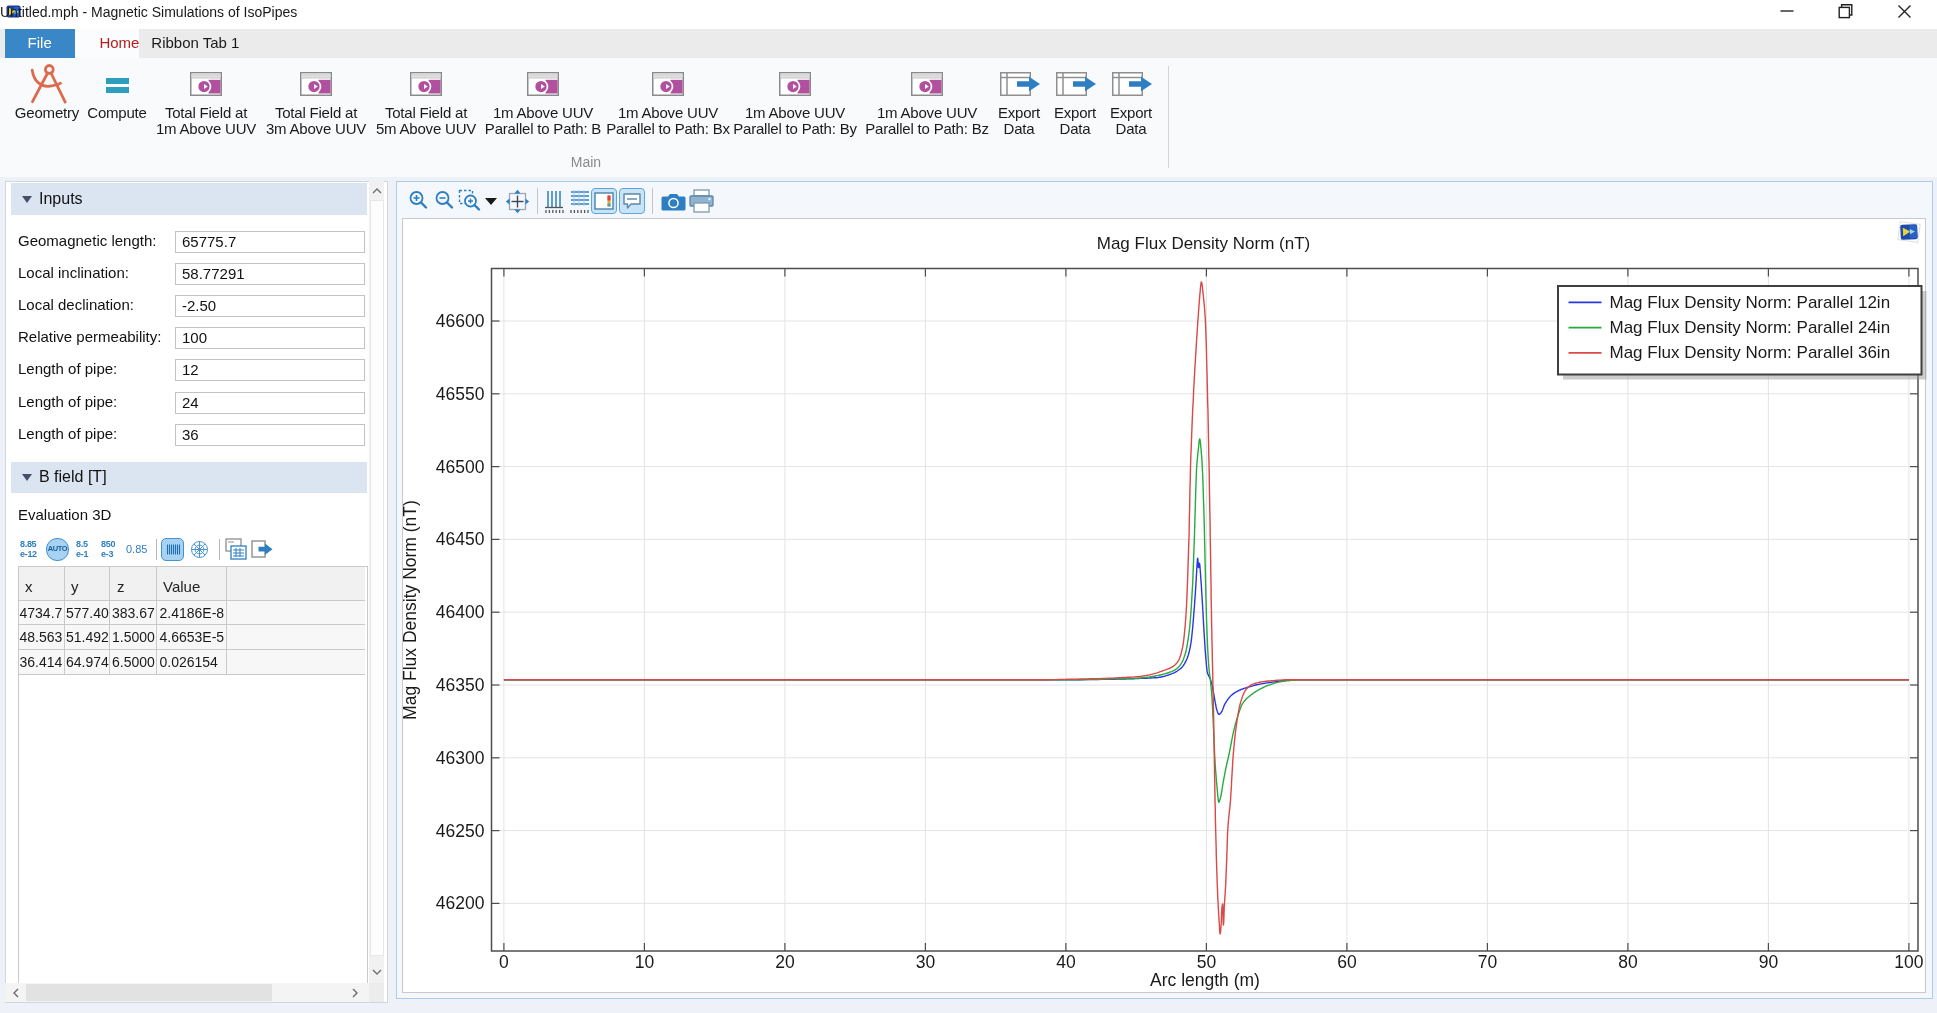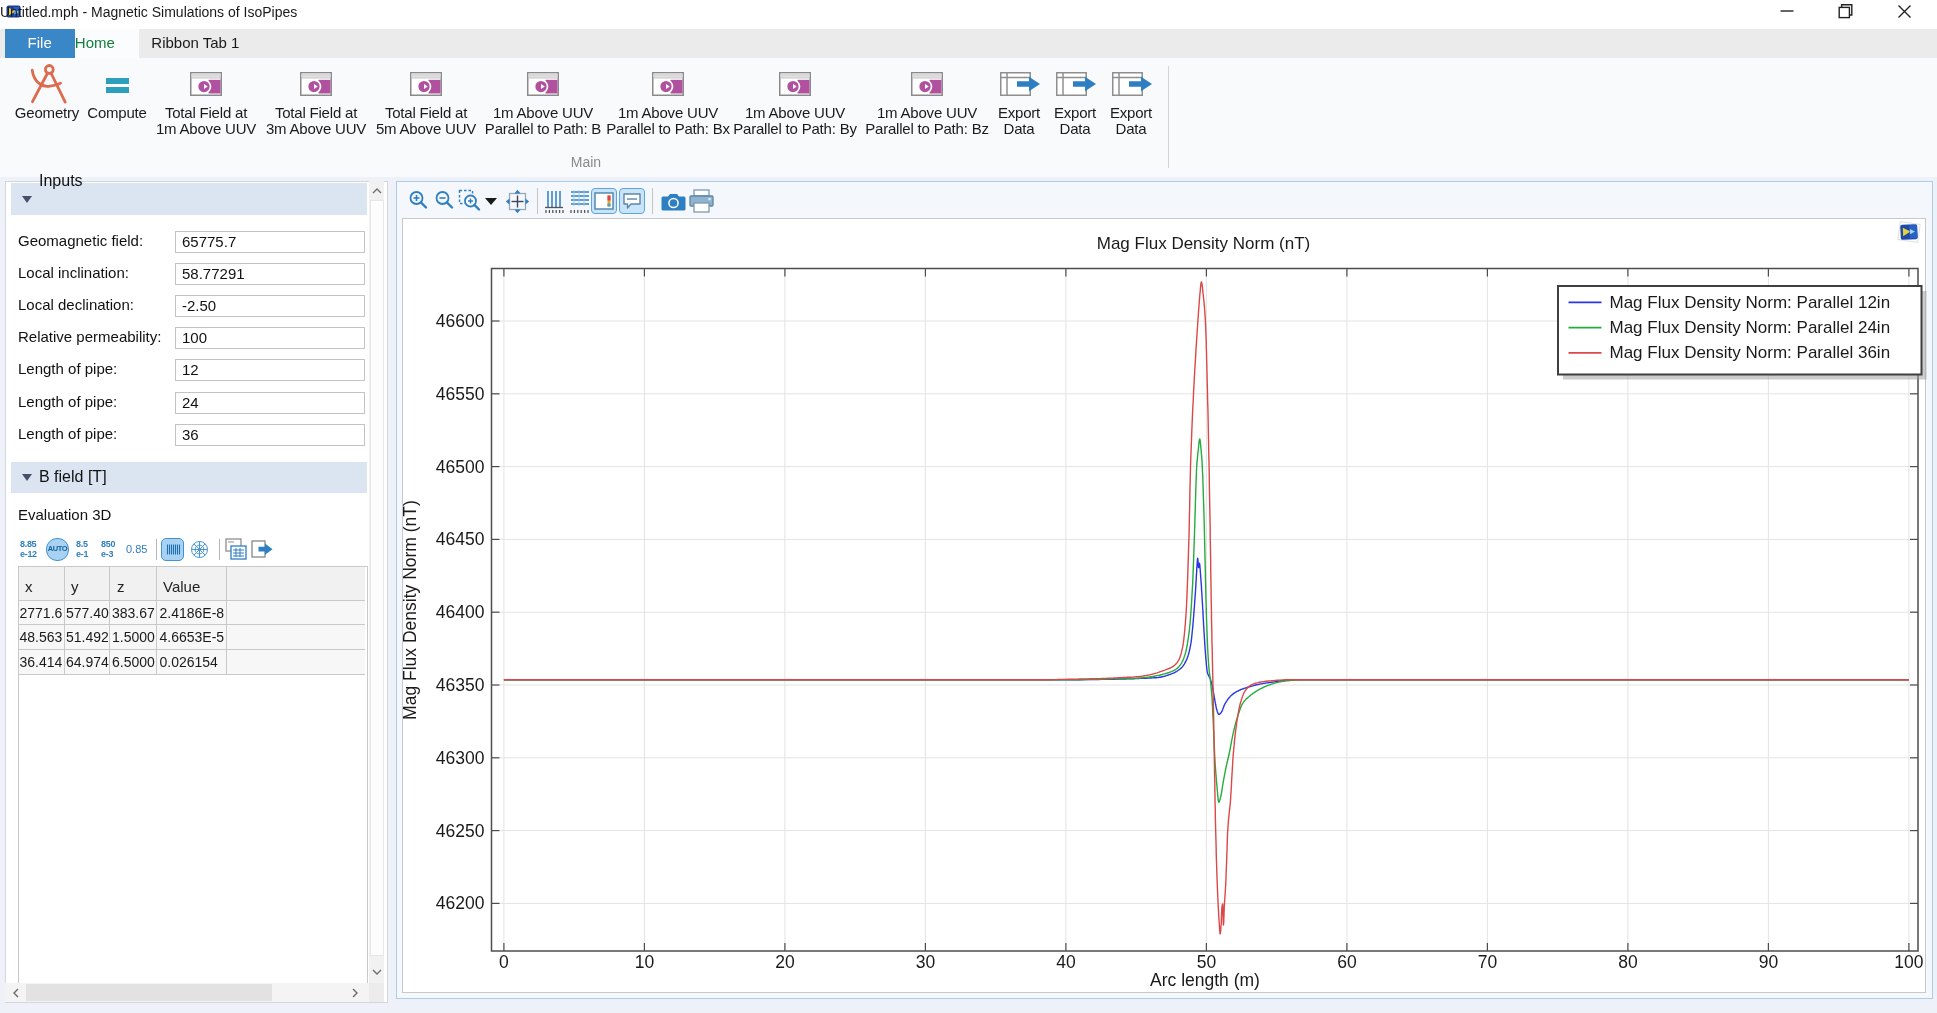--- a/index.html
+++ b/index.html
@@ -29,21 +29,21 @@
 <svg style="position:absolute;left:1838px;top:4px" width="15" height="15" viewBox="0 0 15 15">
 <path d="M3.6 3.4 v-2.6 h10.2 v10.2 h-2.6" fill="none" stroke="#222" stroke-width="1.4"></path>
 <rect x="1.2" y="3.4" width="10.2" height="10.2" fill="#fff" stroke="#222" stroke-width="1.4"></rect>
 </svg>
 <svg style="position:absolute;left:1897px;top:4px" width="15" height="15">
     <path d="M1.5 1.5 L13.5 13.5 M13.5 1.5 L1.5 13.5" stroke="#222" stroke-width="1.4"></path>
   </svg>
 
 <div style="position:absolute;left:0;top:29px;width:1937px;height:28.5px;background:#ebebeb"></div>
 <div style="position:absolute;left:4.6px;top:29px;width:70.2px;height:28.5px;background:#3a87c8;color:#fff;font-size:15px;text-align:center;line-height:28.5px">File</div>
-<div style="position:absolute;left:74.8px;top:29px;width:64.6px;height:28.5px;background:#fbfcfe;color:#15803d;font-size:15px;text-align:left;line-height:28.5px">Home</div>
+<div style="position:absolute;left:74.8px;top:29px;width:64.6px;height:28.5px;background:#fbfcfe;color:#b91c1c;font-size:15px;text-align:right;line-height:28.5px">Home</div>
 <div style="position:absolute;left:139.4px;top:29px;width:112px;height:28.5px;color:#1a1a1a;font-size:15px;text-align:center;line-height:28.5px">Ribbon Tab 1</div>
 
 <div style="position:absolute;left:0;top:57.5px;width:1937px;height:119px;background:#f9fafc;border-bottom:1px solid #d9d9d9"></div>
 <svg style="position:absolute;left:28px;top:62px" width="42" height="44" viewBox="0 0 42 44">
 <g fill="none" stroke="#dd6a4d" stroke-width="2.8" stroke-linecap="round">
 <circle cx="21.3" cy="7.4" r="3.9"></circle>
 <line x1="19.6" y1="11" x2="4.5" y2="39.7"></line>
 <line x1="23" y1="11" x2="37.2" y2="40.1"></line>
 <path d="M4.2 8.2 C 6 20.2, 14 25.5, 22 24.2 C 27 23.4, 30.5 22.6, 32.5 21.2"></path>
 </g>
@@ -137,22 +137,22 @@
 <div class="rlab" style="left:985px;top:105px;width:180px">Export<br>Data</div>
 <div class="rlab" style="left:1041px;top:105px;width:180px">Export<br>Data</div>
 <div style="position:absolute;left:280px;top:154px;width:612px;text-align:center;font-size:14px;color:#8a8a8a">Main</div>
 <div style="position:absolute;left:1167.5px;top:66px;width:1px;height:102px;background:#d4d4d4"></div>
 
 <div style="position:absolute;left:0;top:177px;width:1937px;height:836px;background:#eef2f8"></div>
 
 <div style="position:absolute;left:5px;top:181px;width:383px;height:822px;background:#fff;border:1px solid #cfd6e0;box-sizing:border-box"></div>
 <div style="position:absolute;left:11px;top:183px;width:355.5px;height:32px;background:#dbe5f2"></div>
 <div style="position:absolute;left:22px;top:196px;width:0;height:0;border-left:5.5px solid transparent;border-right:5.5px solid transparent;border-top:7px solid #44506b"></div>
-<div style="position:absolute;left:39px;top:172px;font-size:16px;color:#111">Inputs</div>
-<div class="flab" style="top:231.5px">Geomagnetic field:</div>
+<div style="position:absolute;left:39px;top:190px;font-size:16px;color:#111">Inputs</div>
+<div class="flab" style="top:231.5px">Geomagnetic length:</div>
 <div class="fld" style="top:230.5px">65775.7</div>
 <div class="flab" style="top:263.7px">Local inclination:</div>
 <div class="fld" style="top:262.7px">58.77291</div>
 <div class="flab" style="top:295.9px">Local declination:</div>
 <div class="fld" style="top:294.9px">-2.50</div>
 <div class="flab" style="top:328.1px">Relative permeability:</div>
 <div class="fld" style="top:327.1px">100</div>
 <div class="flab" style="top:360.3px">Length of pipe:</div>
 <div class="fld" style="top:359.3px">12</div>
 <div class="flab" style="top:392.5px">Length of pipe:</div>
@@ -210,21 +210,21 @@
 <path d="M7.5 7.8 h6.5 v-3.2 l7.5 5.6 -7.5 5.6 v-3.2 h-6.5 z" fill="#2e7fc2"></path>
 </svg>
 
 <div style="position:absolute;left:17.5px;top:566px;width:348px;height:417px;border-left:1px solid #c9c9c9;border-right:1px solid #c9c9c9;border-top:1px solid #c9c9c9"></div>
 <div style="position:absolute;left:18.5px;top:567px;width:346px;height:33px;background:#f1f1f1;border-bottom:1px solid #c9c9c9"></div>
 <div class="tc" style="left:25px;top:578px">x</div>
 <div class="tc" style="left:71px;top:578px">y</div>
 <div class="tc" style="left:117px;top:578px">z</div>
 <div class="tc" style="left:163px;top:578px">Value</div>
 <div style="position:absolute;left:18.5px;top:600.5px;width:346px;height:23.7px;background:#f7f7f7;border-bottom:1px solid #c9c9c9"></div>
-<div class="td" style="left:19.5px;top:604.5px">2771.6</div>
+<div class="td" style="left:19.5px;top:604.5px">4734.7</div>
 <div class="td" style="left:66px;top:604.5px">577.40</div>
 <div class="td" style="left:112px;top:604.5px">383.67</div>
 <div class="td" style="left:159.5px;top:604.5px">2.4186E-8</div>
 <div style="position:absolute;left:18.5px;top:625.2px;width:346px;height:23.7px;background:#f7f7f7;border-bottom:1px solid #c9c9c9"></div>
 <div class="td" style="left:19.5px;top:629.2px">48.563</div>
 <div class="td" style="left:66px;top:629.2px">51.492</div>
 <div class="td" style="left:112px;top:629.2px">1.5000</div>
 <div class="td" style="left:159.5px;top:629.2px">4.6653E-5</div>
 <div style="position:absolute;left:18.5px;top:649.9px;width:346px;height:23.7px;background:#f7f7f7;border-bottom:1px solid #c9c9c9"></div>
 <div class="td" style="left:19.5px;top:653.9px">36.414</div>

